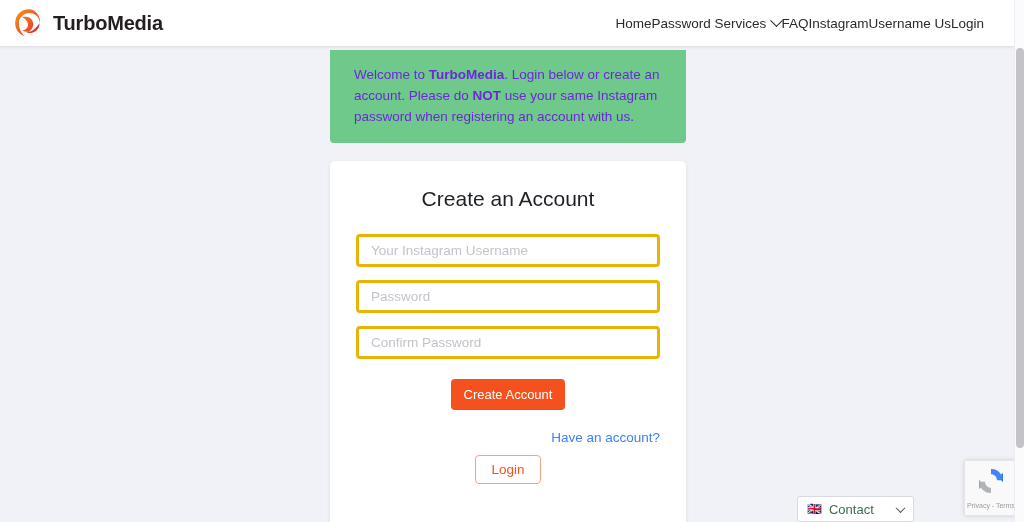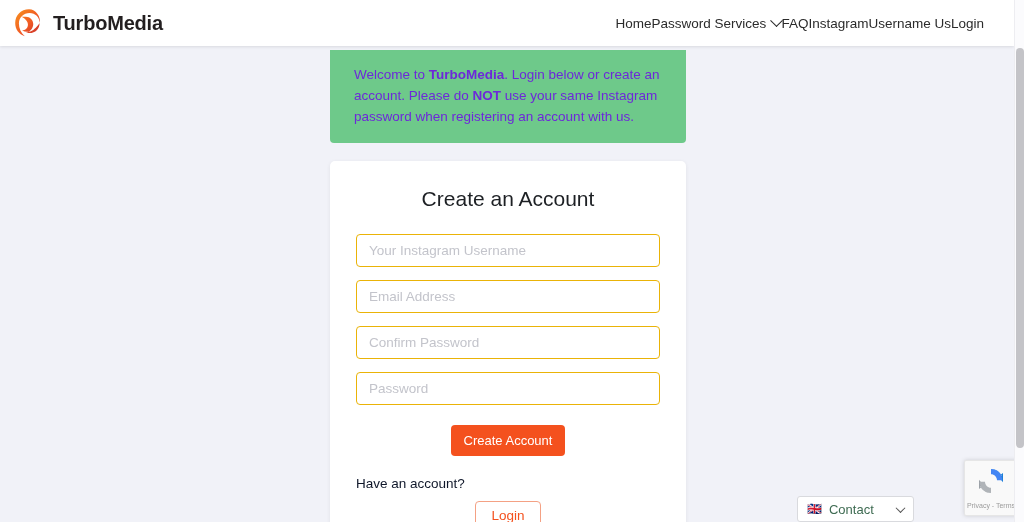--- a/index.html
+++ b/index.html
@@ -117,21 +117,21 @@
     color: #1d2024;
     margin-top: 4px;
     margin-bottom: 23px;
   }
 
   .field {
     display: block;
     width: 304px;
     height: 33px;
     margin: 0 auto 13px;
-    border: 1px solid #eab308;
+    border: 3px solid #eab308;
     border-radius: 4px;
     background: #ffffff;
     padding: 0 12px;
     font-family: "Liberation Sans", sans-serif;
     font-size: 13.5px;
     color: #444;
     outline: none;
   }
   .field::placeholder { color: #c3c4cb; }
 
@@ -143,23 +143,23 @@
     color: #ffffff;
     border: none;
     border-radius: 4px;
     font-family: "Liberation Sans", sans-serif;
     font-size: 13px;
     padding: 8px 13px;
     cursor: pointer;
   }
 
   .have-account {
-    text-align: left;
-    font-size: 13.5px;
-    color: #0f172a;
+    text-align: right;
+    font-size: 13.5px;
+    color: #3b82f6;
     margin-top: 20px;
   }
 
   .login-row { text-align: center; margin-top: 10px; }
 
   .btn-outline {
     display: inline-block;
     background: #ffffff;
     color: #f4511e;
     border: 1px solid #f4a184;
@@ -292,25 +292,24 @@
   <div class="banner">
     <span>Welcome to </span><b>TurboMedia</b><span>. Login below or create an account. Please do </span><b>NOT</b><span> use your same Instagram password when registering an account with us.</span>
   </div>
 
   <div class="card">
 
     <h1 class="card-title">Create an Account</h1>
 
     <input class="field" type="text" placeholder="Your Instagram Username" style="">
 
-    <input class="field" type="email" placeholder="Email Address" style="">
+
+    <input class="field" type="password" placeholder="Password" style="">
 
     <input class="field" type="password" placeholder="Confirm Password" style="">
-
-    <input class="field" type="password" placeholder="Password" style="">
 
     <div class="submit-row">
       <button class="btn-primary">Create Account</button>
     </div>
 
     <div class="have-account">Have an account?</div>
 
     <div class="login-row">
       <button class="btn-outline">Login</button>
     </div>

